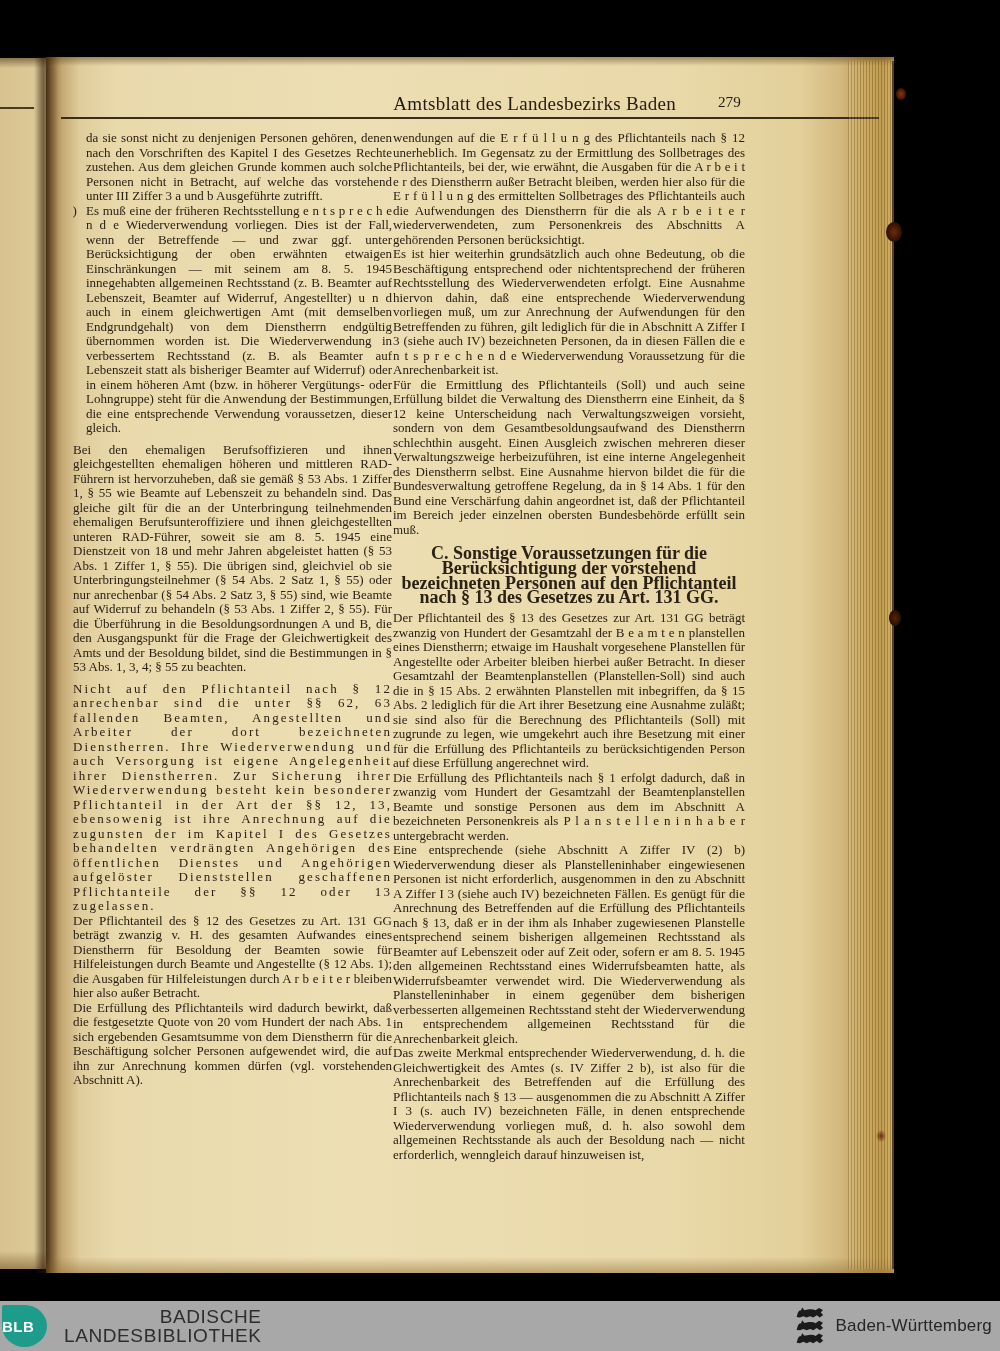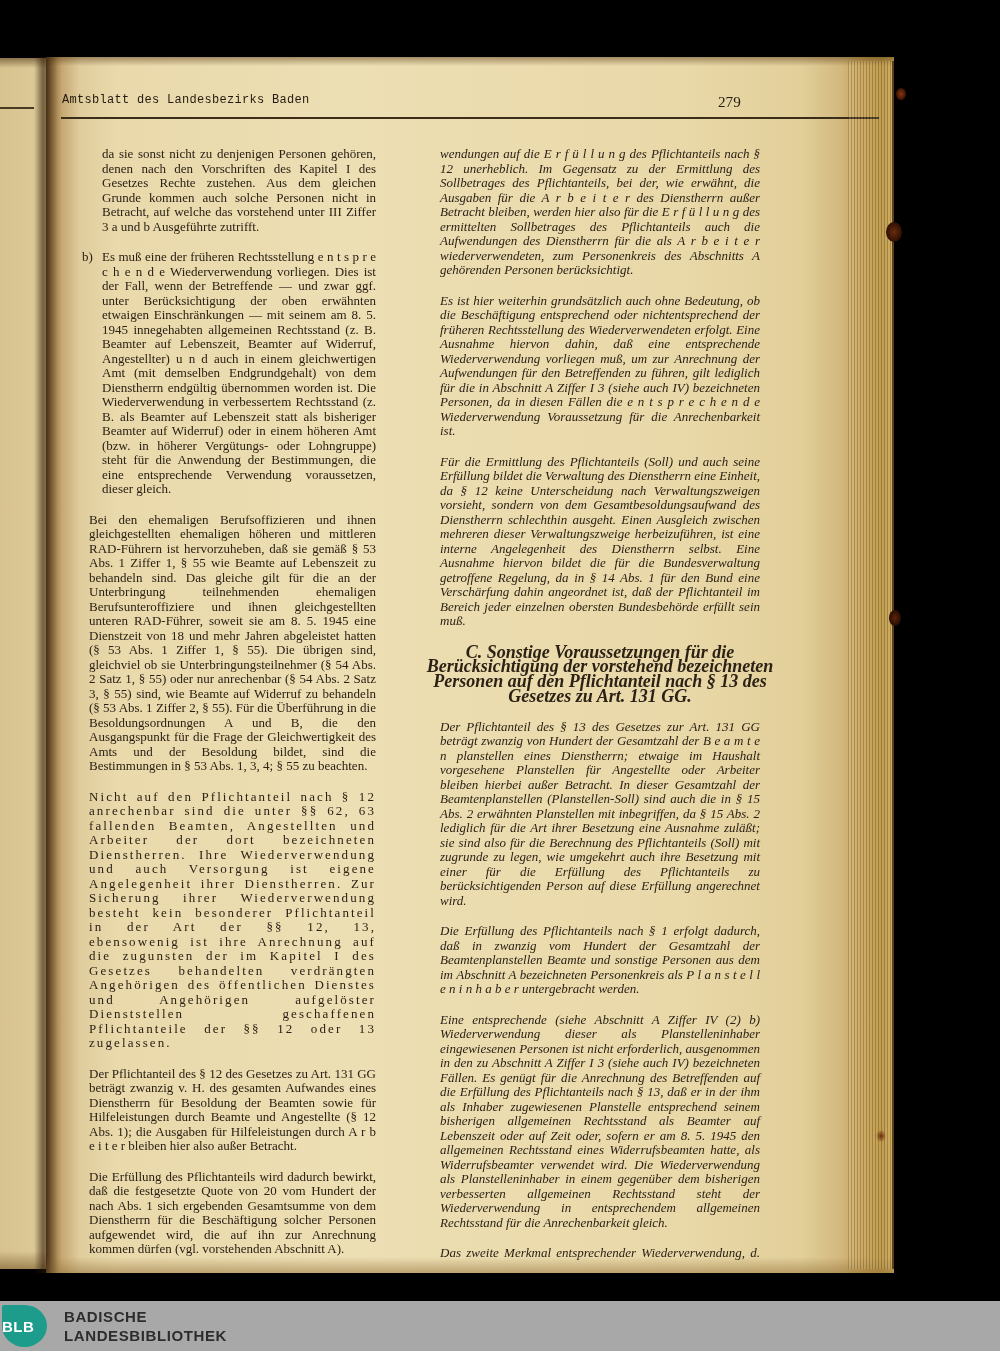--- a/index.html
+++ b/index.html
@@ -40,54 +40,54 @@
     pointer-events:none;
   }
   
   .spot{position:absolute;border-radius:50%;}
   .spot1{left:896px;top:88px;width:10px;height:12px;background:radial-gradient(#8a3512,#3a1404 70%,transparent);}
   .spot2{left:886px;top:222px;width:16px;height:20px;background:radial-gradient(#6b2a0c,#2c1003 70%,transparent);}
   .spot3{left:889px;top:610px;width:12px;height:16px;background:radial-gradient(#5d2309,#260d02 70%,transparent);}
   .spot4{left:876px;top:1130px;width:10px;height:12px;background:radial-gradient(#6b2a0c,transparent 75%);}
   
   .pg-header-title{
-    position:absolute;left:16px;top:36px;width:614px;text-align:left;
-    font-size:12px;letter-spacing:.3px;color:#241b10;font-family:Liberation Mono, monospace;
+    position:absolute;left:16px;top:36px;width:614px;text-align:right;
+    font-size:19px;letter-spacing:.3px;color:#241b10;
   }
   .pg-number{position:absolute;left:672px;top:36px;font-size:15.2px;color:#241b10;text-align:right;}
   .header-rule{position:absolute;left:15px;top:60px;width:818px;height:2px;background:#3b2d18;}
   .col{
     position:absolute;top:74px;overflow:hidden;
     font-size:13px;line-height:14.5px;text-align:justify;
     -webkit-hyphens:auto;hyphens:auto;
   }
   .col-left{left:27px;width:319px;height:1132px;}
-  .col-right{left:378px;width:352px;height:1132px;font-style:italic;}
-  .para{margin:16px;position:relative;}
+  .col-right{left:347px;width:352px;height:1132px;}
+  .para{margin:0;position:relative;}
   .para.item{padding-left:13px;}
   .para .marker{position:absolute;left:-7px;letter-spacing:0;}
   .para.spaced-item{letter-spacing:2.1px;word-spacing:2px;}
   .para.heading{font-weight:bold;text-align:center;margin:9px 0 6px;line-height:14.8px;font-size:18px;}
   .para.gap{margin-top:7px;}
   
   .footer{
     position:absolute;left:0;top:1301px;width:1000px;height:50px;
     background:var(--bar,#a8a8a8);
     font-family:"Liberation Sans","DejaVu Sans",sans-serif;
   }
   .blb-logo{
     position:absolute;left:2px;top:4px;width:45px;height:42px;
     background:var(--teal,#1d9c8c);
     border-radius:2px 50% 50% 50%;
     display:flex;align-items:center;justify-content:flex-start;
   }
   .blb-logo span{color:#fff;font-weight:bold;font-size:15px;letter-spacing:.5px;}
   .library-name{
-    position:absolute;left:64px;top:7px;color:#2d2d2d;font-weight:bold;
-    font-size:15px;line-height:18.5px;letter-spacing:.6px;
+    position:absolute;left:64px;top:7px;color:#2d2d2d;font-weight:normal;
+    font-size:19px;line-height:18.5px;letter-spacing:.6px;text-align:right;
   }
   .state-group{
     position:absolute;right:8px;top:0;height:50px;display:flex;align-items:center;gap:11px;
   }
   .state-name{color:#262626;font-size:17px;letter-spacing:.2px;}
   .coat{display:block;}
 </style>
 </head>
 <body>
 
@@ -207,13 +207,23 @@
 <div class="spot spot4"></div>
 
 <div class="footer">
   <div class="blb-logo">
     <span>BLB</span>
   </div>
   <div class="library-name">
     <div>BADISCHE</div>
     <div>LANDESBIBLIOTHEK</div>
   </div>
+  <div class="state-group">
+    <svg class="coat" width="30" height="38" viewBox="0 0 26 34" xmlns="http://www.w3.org/2000/svg">
+      <g fill="#1b1b1b">
+        <path id="lion" d="M1 9 L2.2 5 Q3 3 5 3 L6 .4 L8 2.8 L12 2 Q16 1.6 18 3 L21 .8 L24.6 2.6 L22.6 5 L24.8 7.2 L21.8 9.4 L19 7.4 L16 9.4 L13 8.2 L10 9.4 L7 8.2 L4 9.4 Z"></path>
+        <use href="#lion" y="11.5"></use>
+        <use href="#lion" y="23"></use>
+      </g>
+    </svg>
+    <span class="state-name">Baden-Württemberg</span>
+  </div>
 </div>
 
 </body></html>

